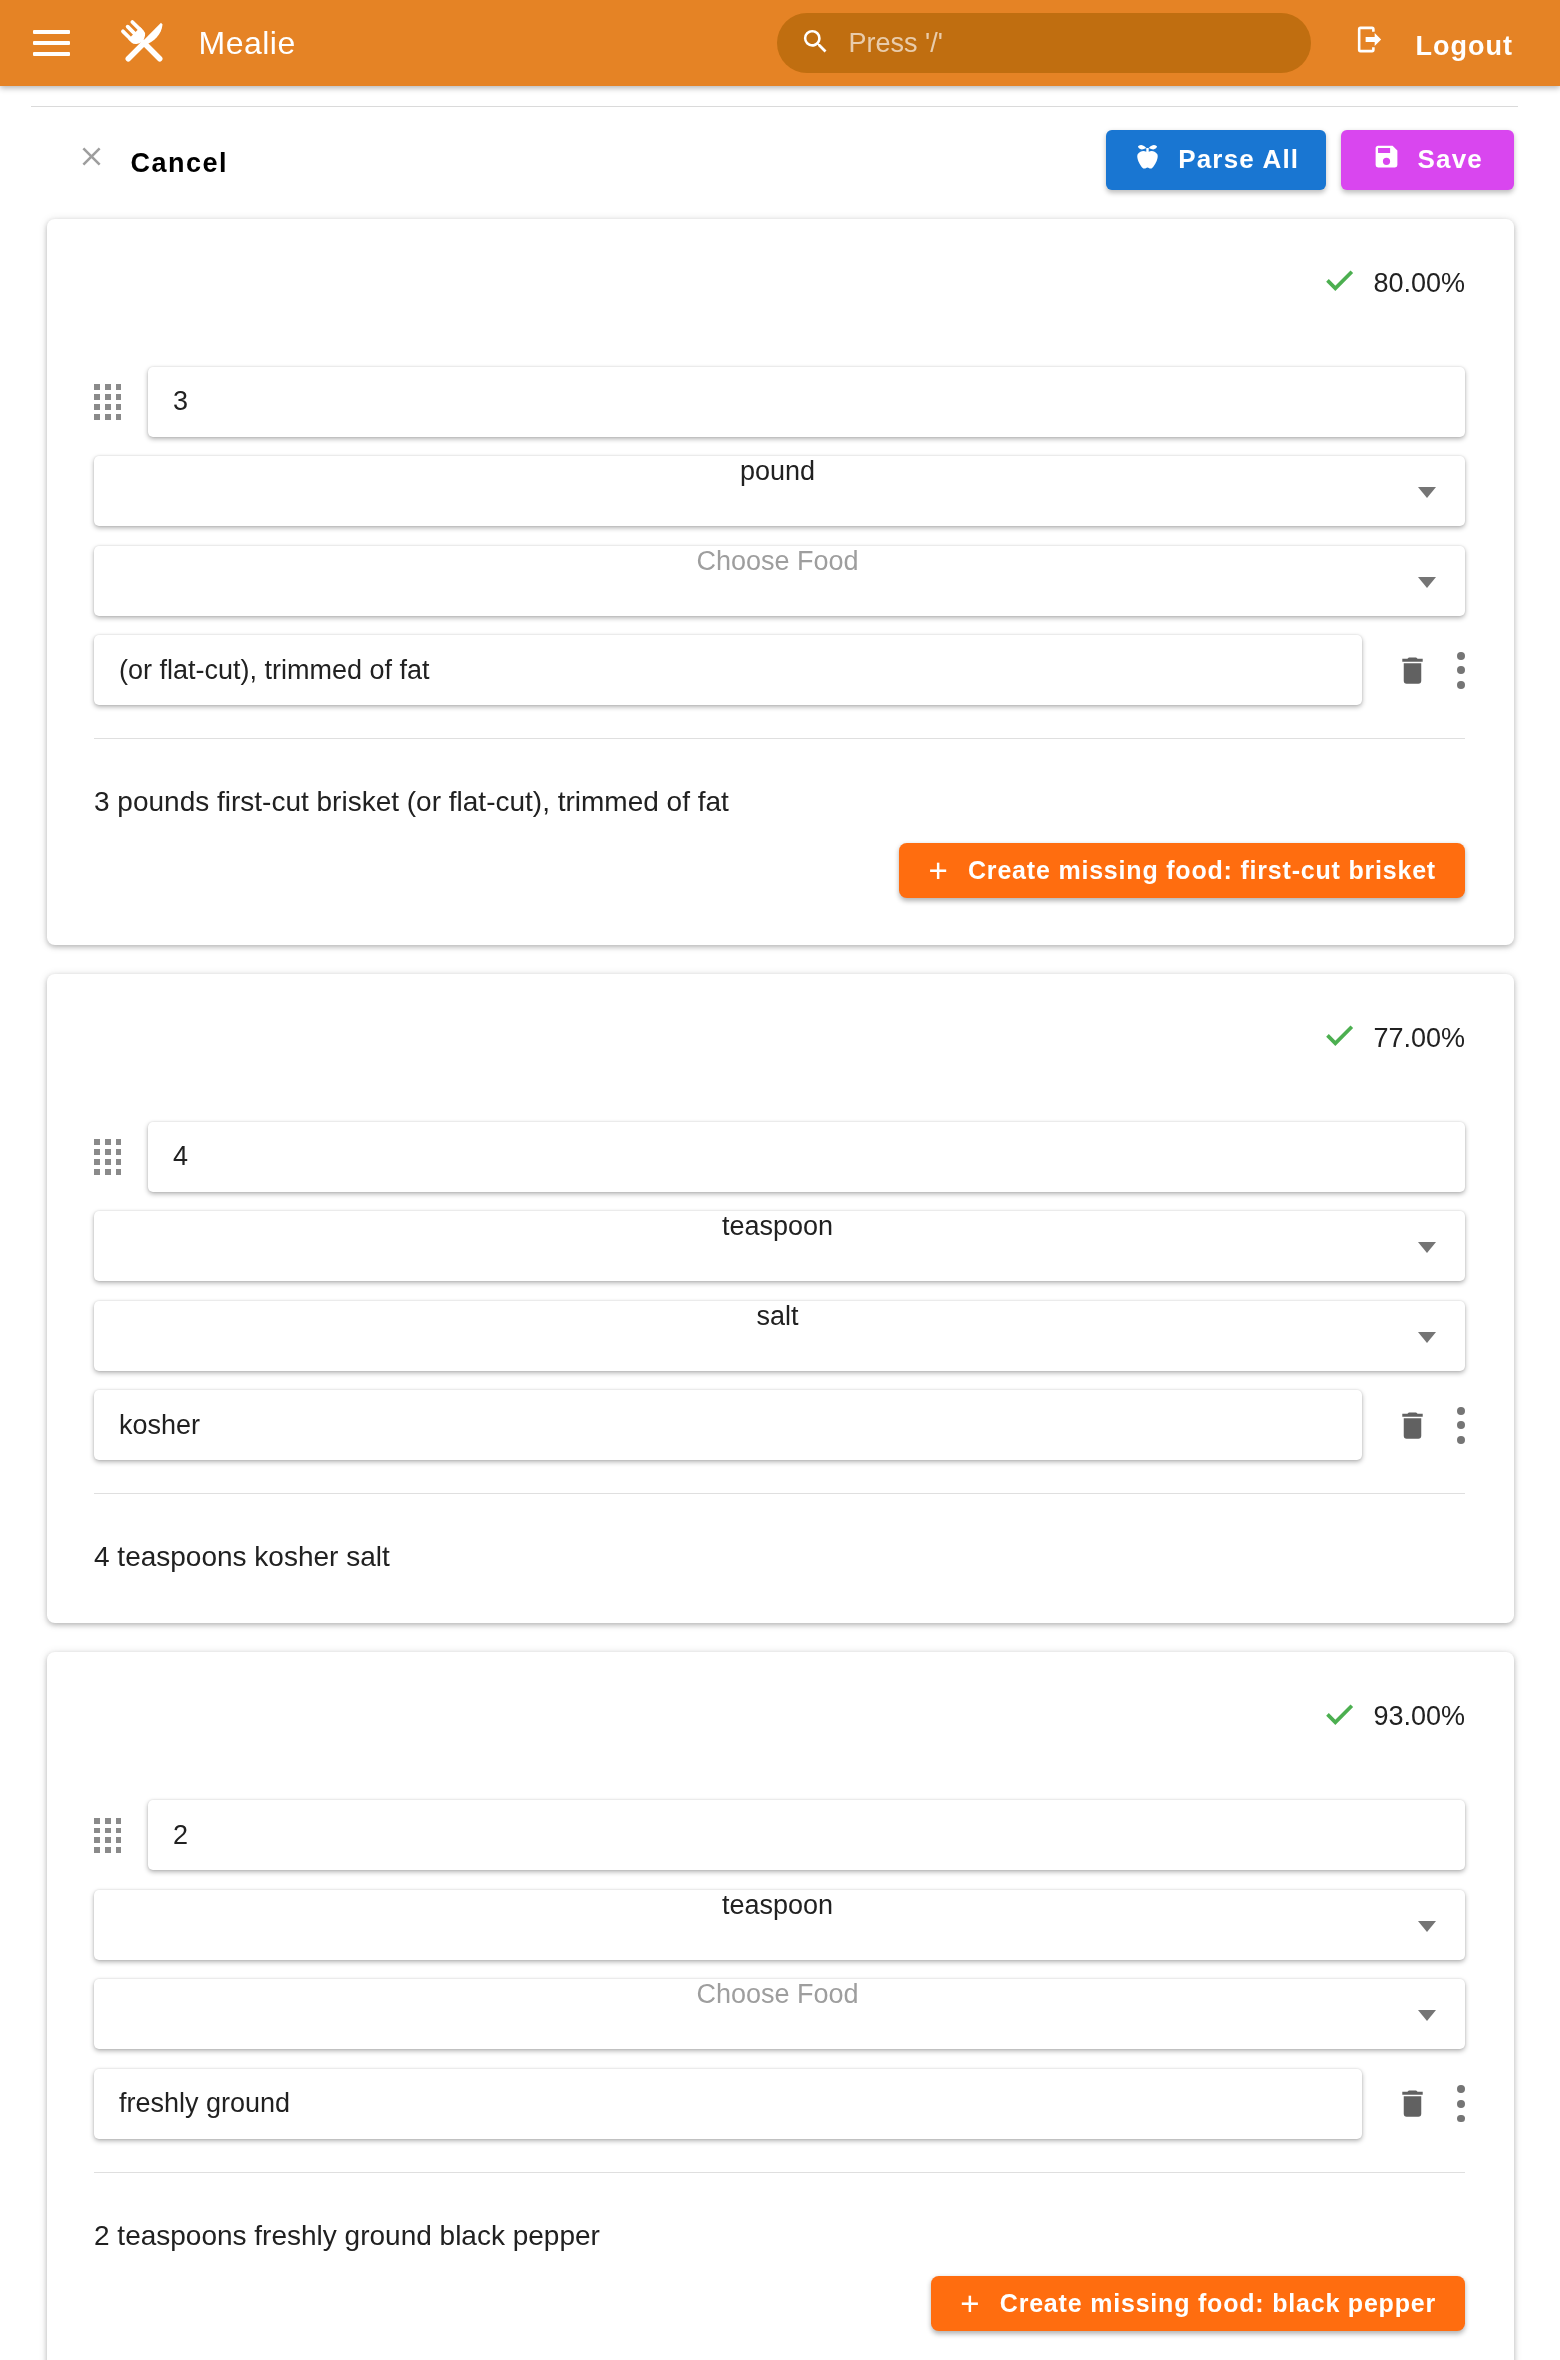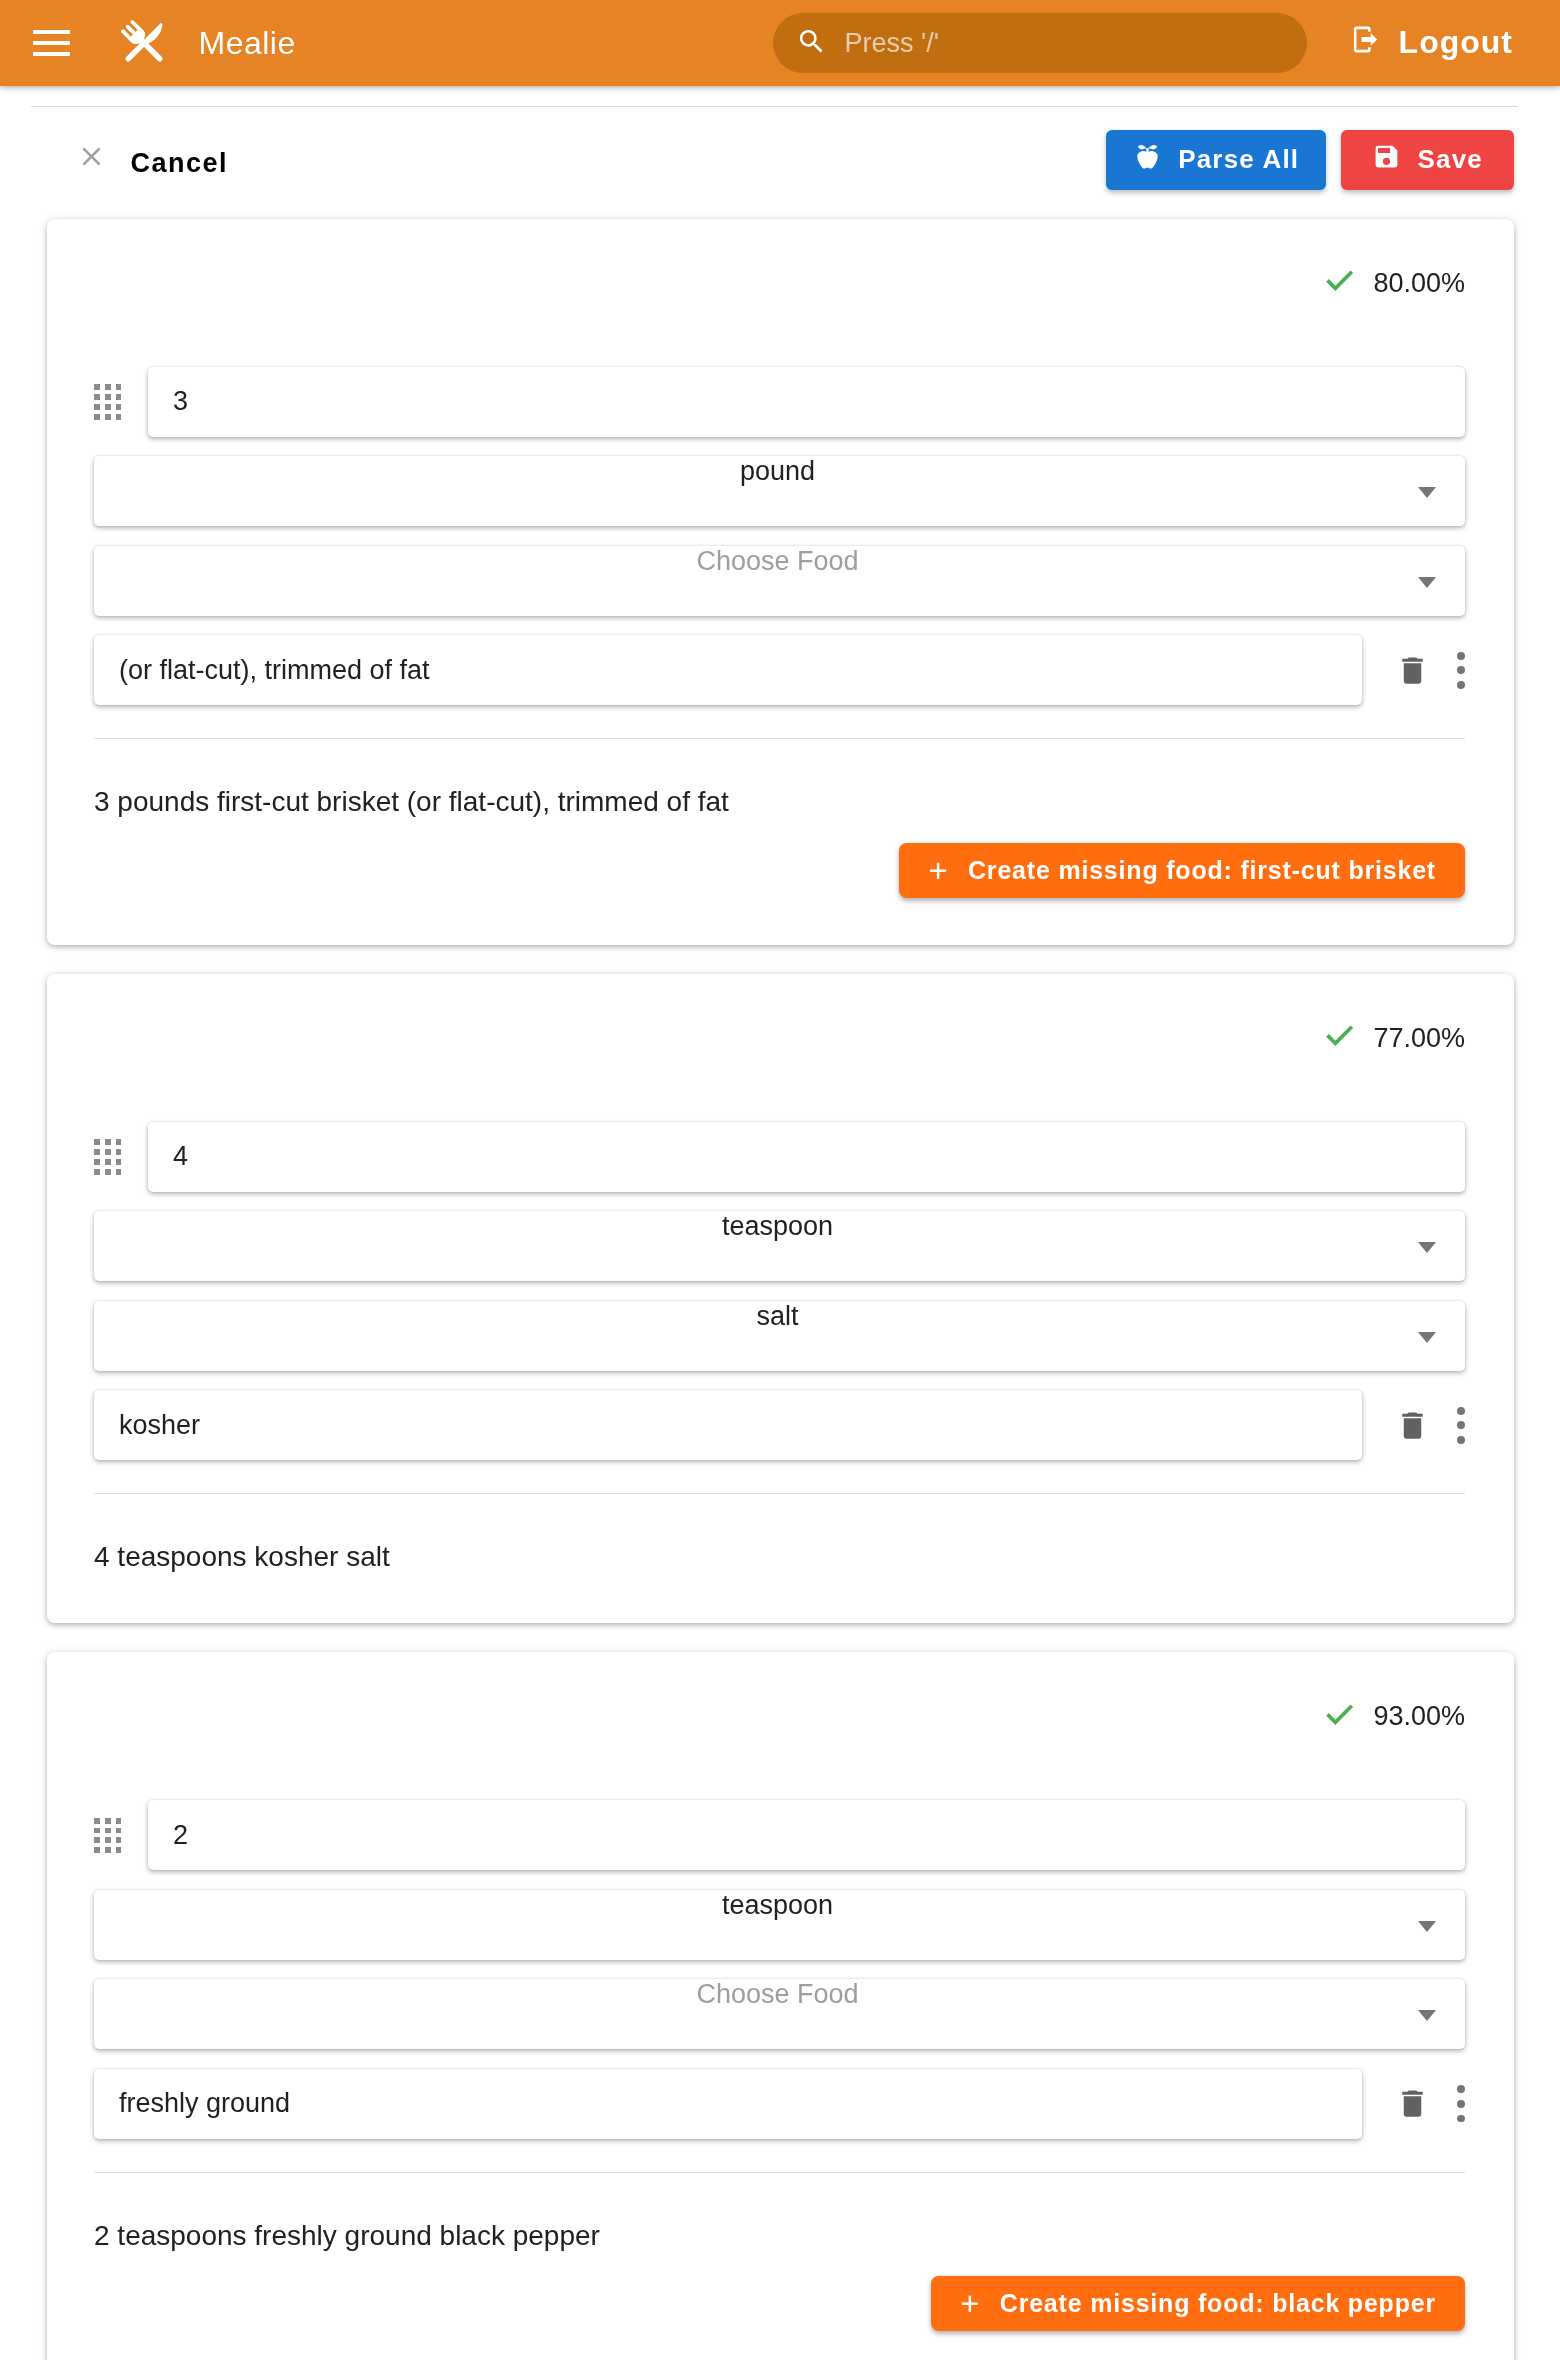--- a/index.html
+++ b/index.html
@@ -14,34 +14,34 @@
   .hamburger i { display:block; width:37px; height:4.4px; background:#fff; border-radius:1px; }
   .logo { margin-left:33px; width:60px; height:60px; display:flex; align-items:center; justify-content:center; }
   .app-title { color:#fff; font-size:32px; margin-left:25px; font-weight:400; letter-spacing:0.5px; }
   .searchbar { margin-left:auto; width:534px; height:60px; border-radius:30px; background:#C06E10;
     display:flex; align-items:center; padding:0 23.4px; }
   .searchbar svg { flex:0 0 auto; }
   .searchbar input { background:transparent; border:none; outline:none; color:rgba(255,255,255,.9);
     font-size:27px; margin-left:17.6px; width:410px; font-family:inherit; }
   .searchbar input::placeholder { color:rgba(255,255,255,.65); }
   .logout { margin-left:43px; background:none; border:none; cursor:pointer; display:flex;
-    align-items:flex-start; gap:18px; color:#fff; font-size:32px; font-weight:bold; letter-spacing:1px;
+    align-items:flex-end; gap:31px; color:#fff; font-size:27px; font-weight:bold; letter-spacing:1px;
     font-family:inherit; }
 
   
   .top-divider { border-top:1px solid #DADADA; margin:19.5px 42px 0 31px; }
   .toolbar { display:flex; align-items:center; padding:23.4px 46px 0 76px; }
   .cancel { background:none; border:none; cursor:pointer; display:flex; align-items:flex-end;
     gap:23.4px; color:#000000; font-size:27px; font-weight:bold; letter-spacing:1.5px; font-family:inherit; }
   .toolbar-actions { margin-left:auto; display:flex; gap:14.6px; }
   .btn { border:none; cursor:pointer; height:60px; border-radius:5.9px; display:flex; align-items:center;
     gap:16.6px; color:#fff; font-size:26px; font-weight:bold; letter-spacing:1.2px; padding:0 27px;
     font-family:inherit; box-shadow:0 2.9px 4.9px rgba(0,0,0,.25); }
   .btn.parse { background:#1976D2; }
-  .btn.save  { background:#ef4444; padding:0 31px; }
+  .btn.save  { background:#d946ef; padding:0 31px; }
 
   
   main { padding:29px 46px 0 47px; }
   .card { background:#fff; border-radius:7.8px; margin-bottom:29px;
     box-shadow:0 2px 4.9px rgba(0,0,0,.22), 0 1px 9.8px rgba(0,0,0,.12);
     padding:43px 49px 47px 47px; }
   .confidence { display:flex; justify-content:flex-end; align-items:center; gap:15.6px;
     height:43px; margin-bottom:62px; font-size:27px; }
   .row { display:flex; align-items:center; margin-bottom:19.5px; }
   .drag { width:29px; margin-right:25px; display:grid; grid-template-columns:repeat(3,5.9px);

